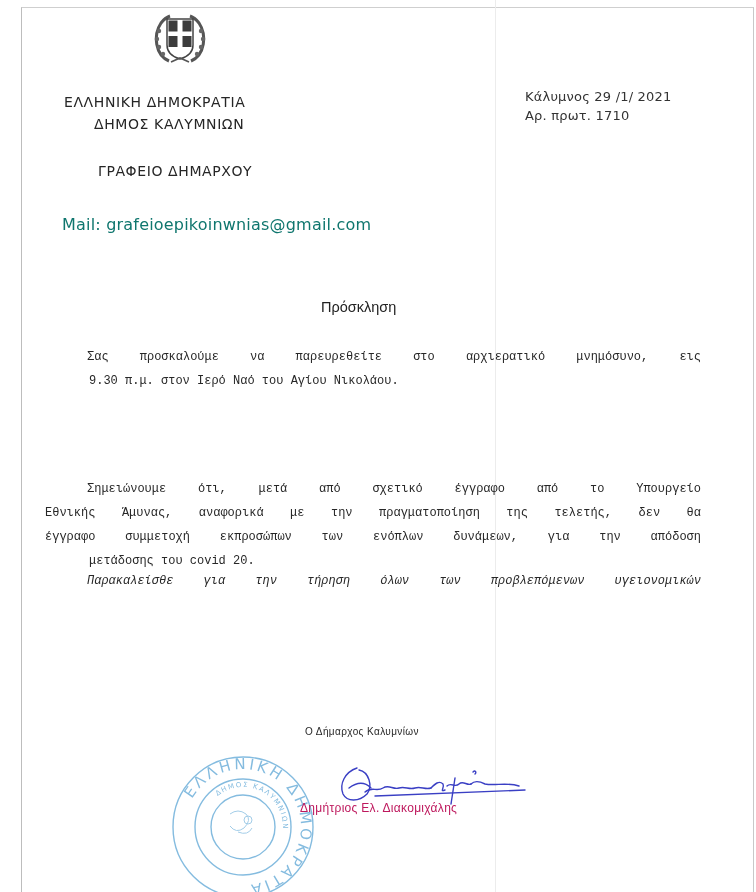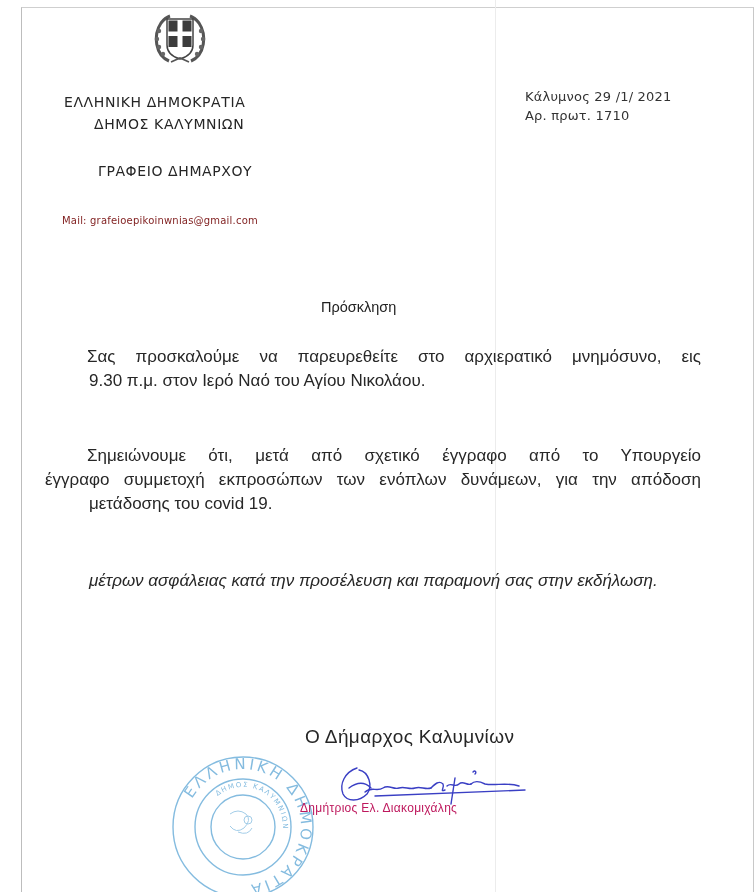--- a/index.html
+++ b/index.html
@@ -6,33 +6,33 @@
   body { width:756px; height:892px; background:#ffffff; position:relative; overflow:hidden;
          font-family:"DejaVu Sans", sans-serif; color:#2a2a2a; }
   .page { position:absolute; left:21px; top:7px; width:731px; height:900px;
           border-left:1.5px solid #bdbdbd; border-top:1.5px solid #cfcfcf; border-right:1.5px solid #c8c8c8; }
   .fold { position:absolute; left:495px; top:0; width:1px; height:892px; background:#ececec; }
   .emblem { position:absolute; left:151px; top:11px; width:58px; height:56px; }
   .hdr { position:absolute; font-size:14px; letter-spacing:0.6px; color:#262626; }
   .hdr-rep { left:64px; top:94px; }
   .hdr-mun { left:94px; top:116px; }
   .hdr-off { left:98px; top:163px;text-align:center; }
-  .mail { position:absolute; left:62px; top:215px; font-size:10px; color:#7f1d1d; letter-spacing:0.2px; }
+  .mail { position:absolute; left:62px; top:215px; font-size:16px; color:#0f766e; letter-spacing:0.2px; }
   .meta { position:absolute; left:525px; font-size:13px; color:#333; letter-spacing:0.2px; }
   .meta-date { top:89px; }
   .meta-prot { top:108px; }
   .title { position:absolute; left:321px; top:299px; font-size:14.5px; color:#222; font-family:"Liberation Sans", sans-serif; }
-  .body-text { position:absolute; left:45px; width:656px; font-family:Liberation Sans, sans-serif; font-size:17px; line-height:24px; color:#272727; text-align:justify; }
+  .body-text { position:absolute; left:45px; width:656px; font-family:Liberation Mono, monospace; font-size:12px; line-height:24px; color:#272727; text-align:justify; }
   .line { display:block; text-align:justify; text-align-last:justify; white-space:nowrap; }
   .line.last { text-align-last:left;margin-left:44px; }
   .p1 { top:345px; }
-  .p2 { top:444px; }
+  .p2 { top:477px; }
   .p3 { top:569px; font-style:italic; }
   .indent { padding-left:42px; }
-  .signer-title { position:absolute; left:305px; top:726px; font-size:19px; color:#262626; font-family:"Liberation Sans", sans-serif; letter-spacing:0.4px; }
+  .signer-title { position:absolute; left:305px; top:726px; font-size:10px; color:#262626; font-family:"Liberation Sans", sans-serif; letter-spacing:0.4px; }
   .signer-name { position:absolute; left:300px; top:801px; font-size:12px; color:#be185d; font-family:"Liberation Sans", sans-serif; letter-spacing:0.3px; }
   .signature { position:absolute; left:335px; top:758px; width:200px; height:56px; }
   .stamp { position:absolute; left:168px; top:752px; width:150px; height:150px; }
 </style>
 </head>
 <body>
 
 <div class="page"></div>
 <div class="fold"></div>
 
@@ -69,26 +69,27 @@
 
 <div class="title">Πρόσκληση</div>
 
 <div class="body-text p1">
   <span class="line indent">Σας προσκαλούμε να παρευρεθείτε στο αρχιερατικό μνημόσυνο, εις</span>
   <span class="line last">9.30 π.μ. στον Ιερό Ναό του Αγίου Νικολάου.</span>
 </div>
 
 <div class="body-text p2">
   <span class="line indent">Σημειώνουμε ότι, μετά από σχετικό έγγραφο από το Υπουργείο</span>
+  <span class="line">Εθνικής Άμυνας, αναφορικά με την πραγματοποίηση της τελετής, δεν θα</span>
   <span class="line">έγγραφο συμμετοχή εκπροσώπων των ενόπλων δυνάμεων, για την απόδοση</span>
-  <span class="line last">μετάδοσης του covid 19.</span>
+  <span class="line last">μετάδοσης του covid 20.</span>
 </div>
 
 <div class="body-text p3">
-  <span class="line last">μέτρων ασφάλειας κατά την προσέλευση και παραμονή σας στην εκδήλωση.</span>
+  <span class="line indent">Παρακαλείσθε  για την τήρηση όλων των προβλεπόμενων υγειονομικών</span>
 </div>
 
 <div class="signer-title">Ο Δήμαρχος  Καλυμνίων</div>
 
 <svg class="stamp" viewBox="0 0 150 150">
   <defs>
     <path id="outerArc" d="M75 75 m-58 0 a58 58 0 1 1 116 0 a58 58 0 1 1 -116 0"></path>
     <path id="innerArc" d="M75 75 m-40 0 a40 40 0 1 1 80 0 a40 40 0 1 1 -80 0"></path>
   </defs>
   <g fill="none" stroke="#6fb0da" stroke-width="1.4" opacity="0.85">

